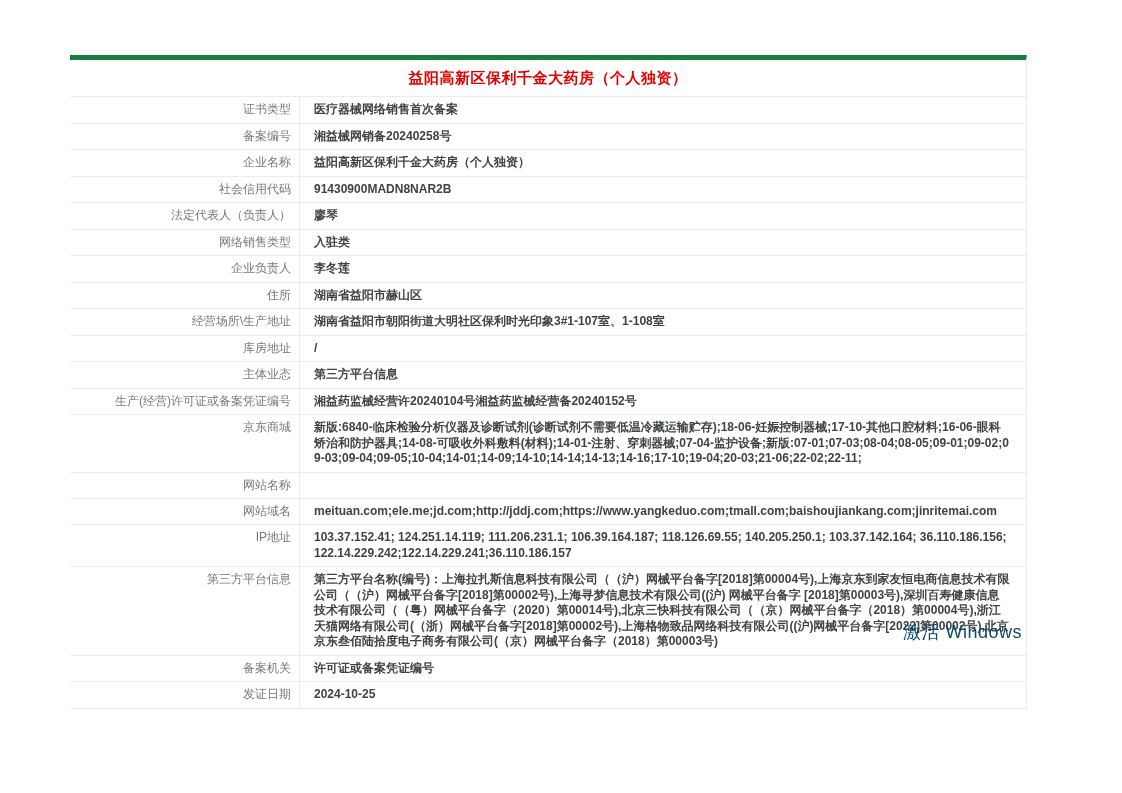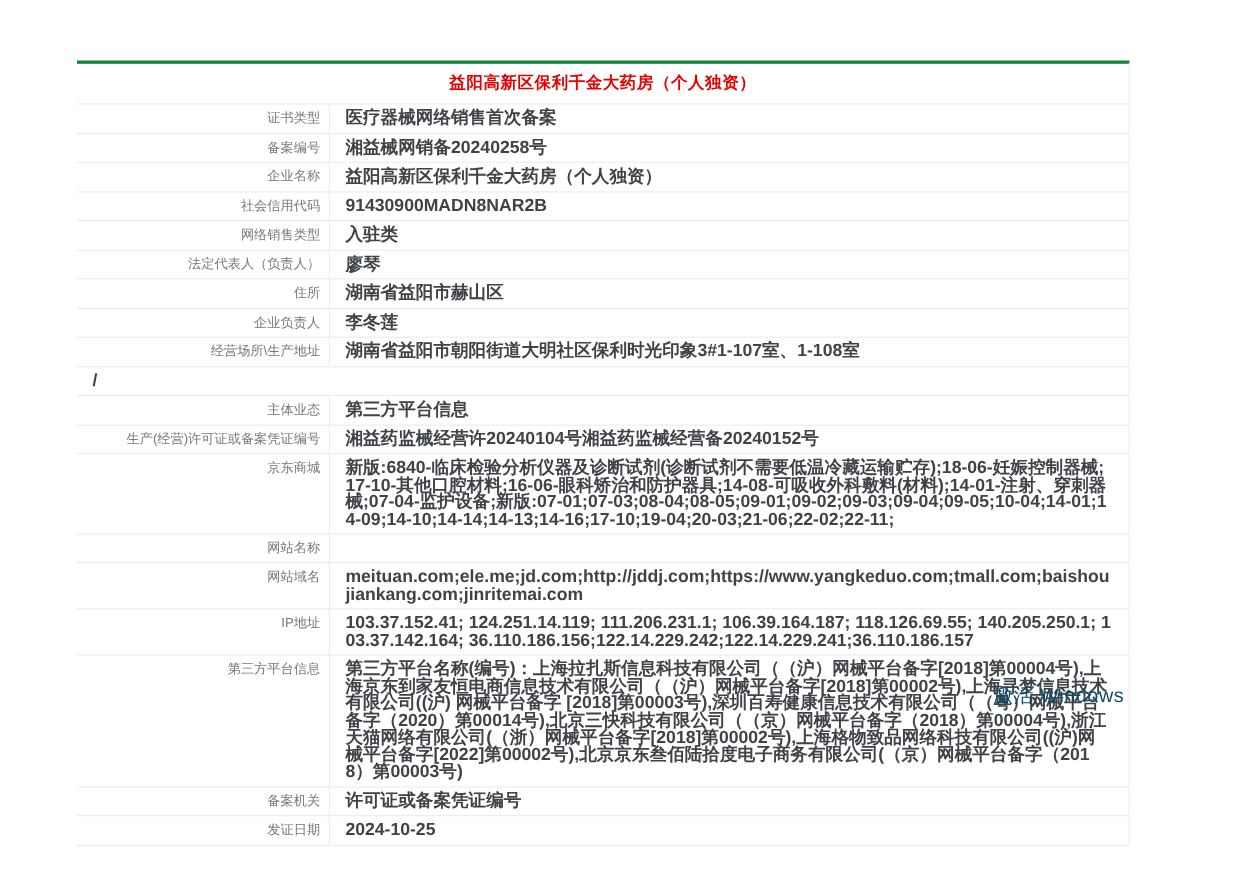--- a/index.html
+++ b/index.html
@@ -8,21 +8,21 @@
     position:relative;
     width:1122px; height:793px;
     background:#ffffff;
     overflow:hidden;
   }
   .panel {
     position:absolute;
     left:70px; top:55px;
     width:957px;
     background:#fff;
-    border-top:3px solid #15803d;
+    border-top:5px solid #15803d;
     border-right:1px solid #ececec;
     box-sizing:border-box;
   }
   .doc-title {
     height:36px;
     line-height:36px;
     text-align:center;
     font-size:15px;
     font-weight:bold;
     color:#e60000;
@@ -38,21 +38,21 @@
     text-align:right;
     font-size:12px;
     line-height:15px;
     color:#75797d;
     border-right:1px solid #ececec;
   }
   .value-cell {
     flex:1;
     box-sizing:border-box;
     padding:5px 16px 5px 14px;
-    font-size:16px;
+    font-size:12px;
     line-height:15.5px;
     color:#3f4347;
     font-weight:bold;
     word-break:break-all;
   }
   .watermark {
     position:absolute;
     left:903px; top:620px;
     font-size:18px;
     color:#0c4a6e;
@@ -82,45 +82,46 @@
         <div class="label-cell">企业名称</div>
         <div class="value-cell">益阳高新区保利千金大药房（个人独资）</div>
       </div>
 
       <div class="row">
         <div class="label-cell">社会信用代码</div>
         <div class="value-cell">91430900MADN8NAR2B</div>
       </div>
 
       <div class="row">
+        <div class="label-cell">法定代表人（负责人）</div>
+        <div class="value-cell">廖琴</div>
+      </div>
+
+      <div class="row">
         <div class="label-cell">网络销售类型</div>
         <div class="value-cell">入驻类</div>
       </div>
 
       <div class="row">
-        <div class="label-cell">法定代表人（负责人）</div>
-        <div class="value-cell">廖琴</div>
+        <div class="label-cell">企业负责人</div>
+        <div class="value-cell">李冬莲</div>
       </div>
 
       <div class="row">
         <div class="label-cell">住所</div>
         <div class="value-cell">湖南省益阳市赫山区</div>
       </div>
 
       <div class="row">
-        <div class="label-cell">企业负责人</div>
-        <div class="value-cell">李冬莲</div>
-      </div>
-
-      <div class="row">
         <div class="label-cell">经营场所\生产地址</div>
         <div class="value-cell">湖南省益阳市朝阳街道大明社区保利时光印象3#1-107室、1-108室</div>
       </div>
 
       <div class="row">
+        <div class="label-cell">库房地址</div>
         <div class="value-cell">/</div>
       </div>
 
       <div class="row">
         <div class="label-cell">主体业态</div>
         <div class="value-cell">第三方平台信息</div>
       </div>
 
       <div class="row">
         <div class="label-cell">生产(经营)许可证或备案凭证编号</div>

